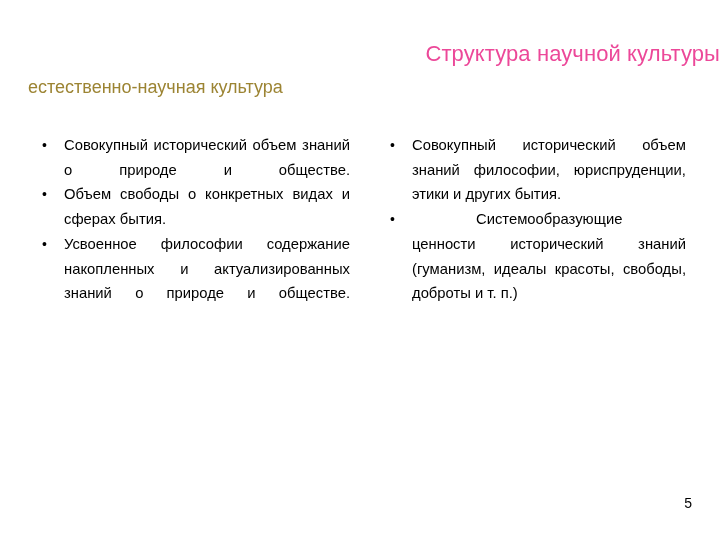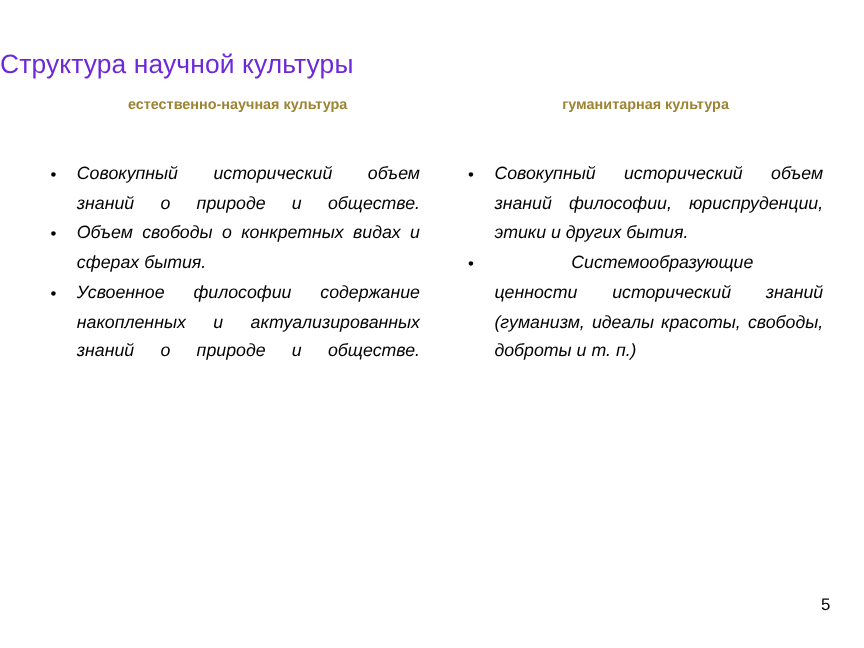--- a/index.html
+++ b/index.html
@@ -24,38 +24,38 @@
     height: 540px;
     background: #ffffff;
   }
 
   
   .slide-title {
     position: absolute;
     left: 0;
     top: 41px;
     width: 720px;
-    text-align: left;
+    text-align: right;
     font-size: 22px;
     line-height: 26px;
     font-weight: 400;
-    color: #6d28d9;
+    color: #ec4899;
     letter-spacing: 0.1px;
     white-space: nowrap;
   }
 
   
   .subheader {
     position: absolute;
     top: 78px;
-    font-size: 12px;
+    font-size: 18px;
     line-height: 18px;
-    font-weight: 700;
+    font-weight: 400;
     color: #9c8433;
-    text-align: center;
+    text-align: left;
     white-space: nowrap;
   }
   .subheader.left  { left: 28px;  width: 340px; }
   .subheader.right { left: 388px; width: 300px; }
 
   
   .column {
     position: absolute;
     top: 133px;
   }
@@ -89,21 +89,20 @@
     width: 14px;
     line-height: 24.7px;
     font-size: 14px;
     color: #000000;
     text-align: left;
   }
 
   
   .bullet-item .body {
     display: block;
-    font-style: italic;
   }
   .bullet-item.justify-all .body {
     text-align-last: justify;
   }
   .bullet-item .body.indent-first {
     text-indent: 64px;
   }
 
   
   .page-number {
@@ -118,21 +117,20 @@
 </style>
 </head>
 <body>
 
 <div class="slide">
 
   <div class="slide-title">Структура научной культуры</div>
 
   <div class="subheader left">естественно-научная культура</div>
 
-  <div class="subheader right">гуманитарная культура</div>
 
   <div class="column left">
     <ul class="bullet-list">
 
       <li class="bullet-item justify-all">
         <span class="marker">•</span>
         <span class="body">Совокупный исторический объем знаний о природе и обществе.</span>
       </li>
 
       <li class="bullet-item">

